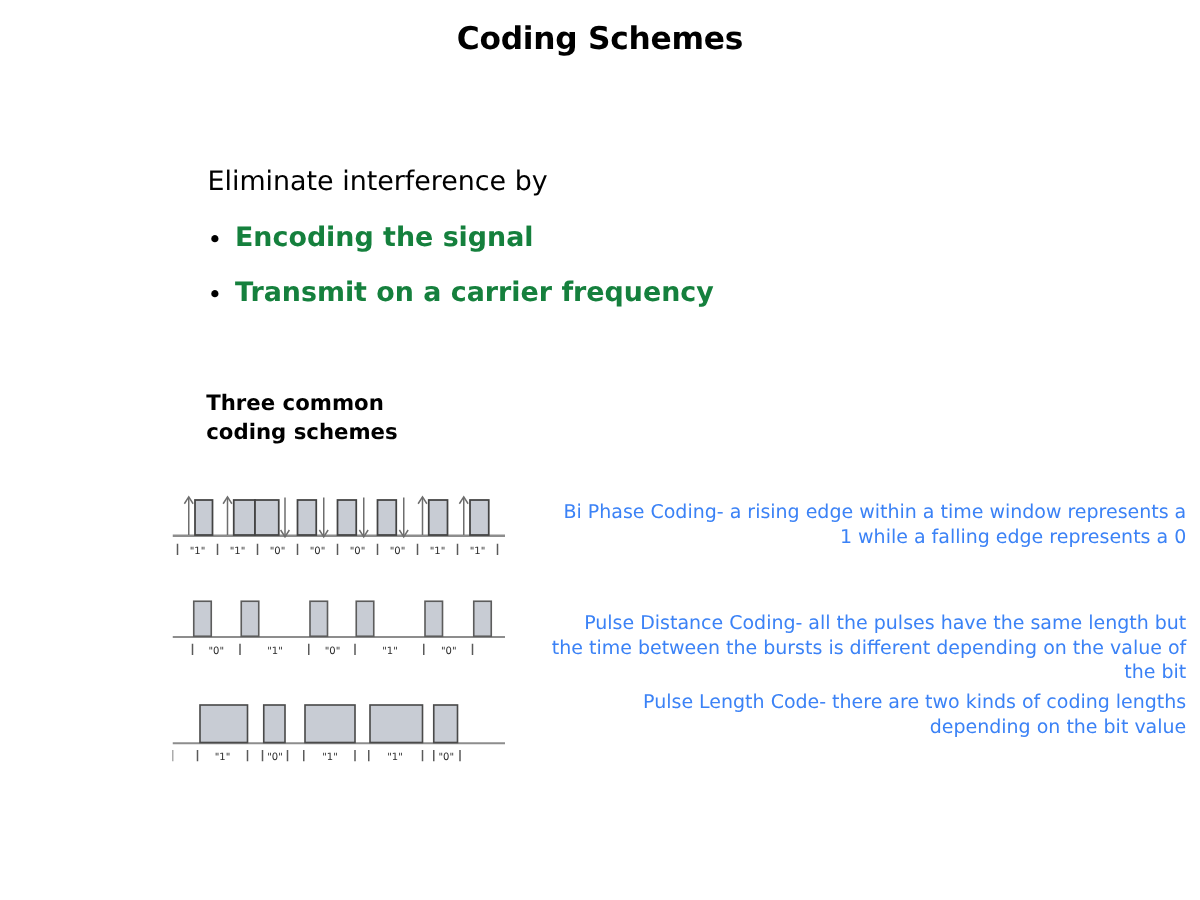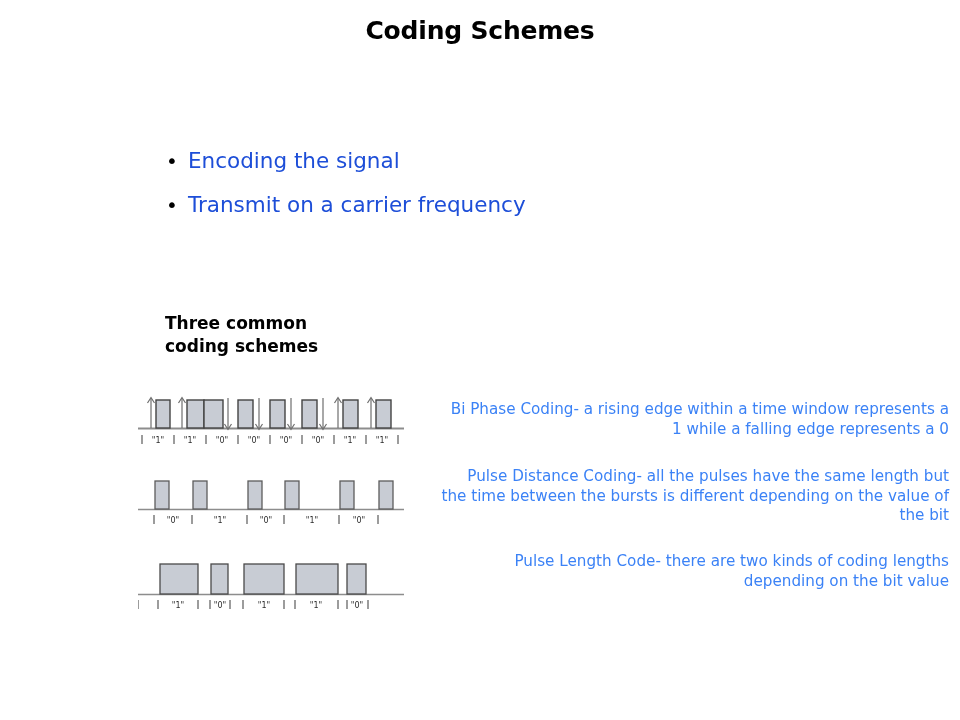--- a/index.html
+++ b/index.html
@@ -52,21 +52,22 @@
   .bullet-mark {
     width: 22px;
     flex: 0 0 22px;
     font-size: 20px;
     line-height: 28px;
     color: #000000;
   }
   .bullet-text {
     font-size: 21.5px;
     line-height: 28px;
-    color: #1d4ed8;
+    color: #15803d;
+    font-weight: bold;
   }
 
   
   #sub-heading {
     position: absolute;
     left: 165px;
     top: 312px;
     font-size: 17px;
     font-weight: bold;
     line-height: 23px;
@@ -89,30 +90,31 @@
   .desc {
     position: absolute;
     left: 441px;
     width: 508px;
     font-size: 15.2px;
     line-height: 19.5px;
     color: #3b82f6;
     text-align: right;
   }
   #desc-biphase  { top: 400px; }
-  #desc-distance { top: 467px; }
+  #desc-distance { top: 489px; }
   #desc-length   { top: 552px; }
 </style>
 </head>
 <body>
 
 <div id="slide-title">Coding Schemes</div>
 
 <div id="intro-block">
 
+  <div id="intro-lead">Eliminate interference by</div>
 
   <div class="bullet-row">
     <span class="bullet-mark">•</span>
     <span class="bullet-text">Encoding the signal</span>
   </div>
 
   <div class="bullet-row">
     <span class="bullet-mark">•</span>
     <span class="bullet-text">Transmit on a carrier frequency</span>
   </div>

